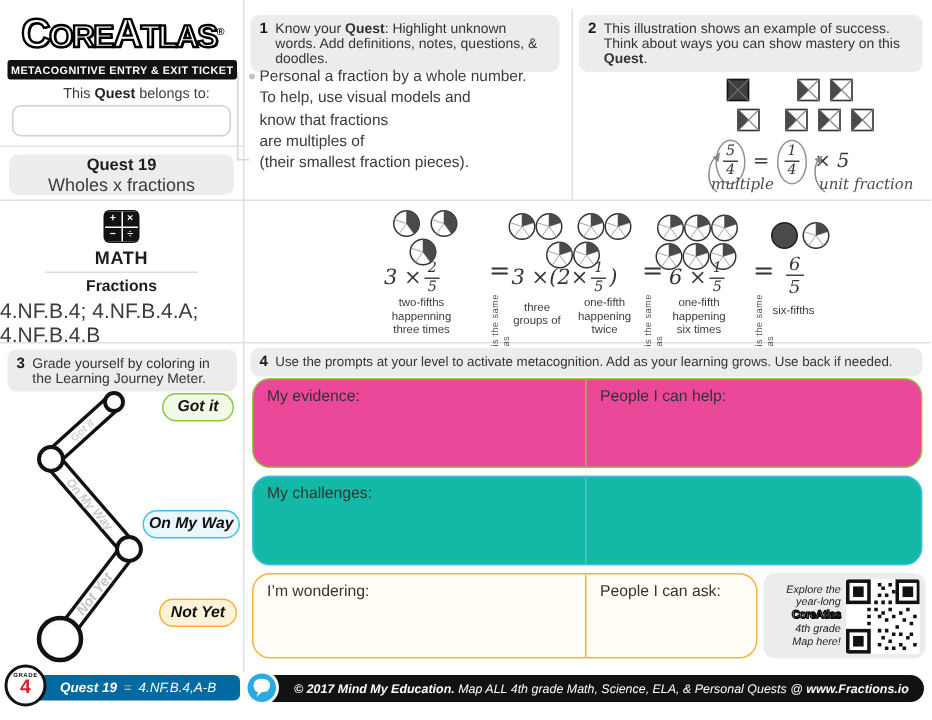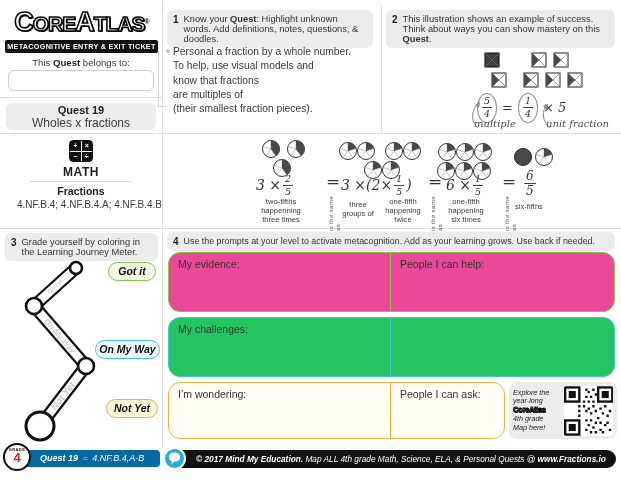--- a/index.html
+++ b/index.html
@@ -22,43 +22,43 @@
   .logo { position:absolute; left:6px; top:7px; width:152px; text-align:center;
           font-weight:900; color:#fff; -webkit-text-stroke:1.6px #000;
           text-shadow:1px 1px 0 #000; letter-spacing:-1px; line-height:30px; }
   .logo .big { font-size:27px; }
   .logo .sm  { font-size:21px; }
   .logo .mark { font-size:7px; -webkit-text-stroke:0; color:#000; text-shadow:none;
                 vertical-align:top; letter-spacing:0; }
   .tagline-bar { position:absolute; left:5px; top:40px; width:153px; height:13px;
                  background:#121212; color:#fff; border-radius:2px; font-size:7.2px;
                  font-weight:bold; letter-spacing:.3px; text-align:center; line-height:13px; }
-  .belongs { position:absolute; left:6px; top:57px; width:150px; text-align:center;
+  .belongs { position:absolute; left:16px; top:57px; width:150px; text-align:center;
              font-size:9.6px; color:#3c3c3c; }
   .belongs b { color:#222; }
   .name-input { position:absolute; left:8px; top:70px; width:146px; height:21px;
                 border:1.5px solid #cfcfcf; border-radius:6px; background:#fff;
                 font-size:10px; padding:0 6px; }
   .quest-box { position:absolute; left:6px; top:103px; width:150px; height:27px;
                background:#ededed; border-radius:6px; text-align:center; padding-top:1px; }
   .quest-title { font-size:11px; font-weight:bold; color:#1d1d1d; }
   .quest-sub { font-size:12px; color:#3c3c3c; }
 
   .calc-icon { position:absolute; left:69px; top:140px; width:24px; height:22px;
                background:#fff; border:1.6px solid #121212; border-radius:4px;
                display:grid; grid-template-columns:1fr 1fr; grid-template-rows:1fr 1fr; gap:1px; }
   .calc-icon span { background:#121212; color:#fff; font-size:7px; font-weight:bold;
                     text-align:center; line-height:9px; }
   .math-label { position:absolute; left:6px; top:165px; width:150px; text-align:center;
                 font-weight:bold; font-size:12px; letter-spacing:.5px; color:#1d1d1d; }
   .math-divider { position:absolute; left:30px; top:181px; width:102px; height:1px; background:#dcdcdc; }
   .topic-label { position:absolute; left:6px; top:185px; width:150px; text-align:center;
                  font-weight:bold; font-size:10.5px; color:#1d1d1d; }
-  .standards { position:absolute; left:0; top:199px; width:162px; text-align:right;
-               font-size:10px; color:#3c3c3c; }
+  .standards { position:absolute; left:0; top:199px; width:162px; text-align:left;
+               font-size:14px; color:#3c3c3c; }
 
   .sec-header { position:absolute; background:#ececec; border-radius:6px;
                 font-size:9.3px; color:#333; display:flex; gap:5px; padding:4px 6px; }
   .sec-num { font-weight:bold; font-size:10px; color:#1d1d1d; }
   .s3-header { left:5px; top:233px; width:153px; }
 
   
   .meter-svg { position:absolute; left:0; top:256px; }
   .bubble { position:absolute; border-radius:12px; font-weight:bold; font-style:italic;
             font-size:10.5px; text-align:center; color:#111; }
@@ -115,29 +115,29 @@
   .cap5 { left:506px; top:203px; width:46px; }
 
   
   .s4-header { left:167px; top:232px; width:448px; white-space:nowrap; font-size:8.9px; }
   .pbox { position:absolute; left:168px; border-radius:12px; background:#fff; display:flex;
           overflow:hidden; }
   .pbox .cl { width:222px; padding:5px 9px; font-size:10.5px; color:#333; }
   .pbox .cr { flex:1; padding:5px 9px; font-size:10.5px; color:#333; }
   .box-green { top:252px; width:447px; height:60px; border:1.8px solid #8dc63f; background:#ec4899; }
   .box-green .cl { border-right:1.5px solid #8dc63f; }
-  .box-blue { top:317px; width:447px; height:60px; border:1.8px solid #45c0e5; background:#22c55e; }
+  .box-blue { top:317px; width:447px; height:60px; border:1.8px solid #45c0e5; background:#14b8a6; }
   .box-blue .cl { border-right:1.5px solid #45c0e5; }
   .box-orange { top:382px; width:337px; height:57px; border:1.8px solid #f5b335; background:#fffdf6; }
   .box-orange .cl { border-right:1.5px solid #f5b335; }
 
   .qr-panel { position:absolute; left:509px; top:382px; width:108px; height:57px;
               background:#ececec; border-radius:8px; display:flex; align-items:center;
               padding:2px 4px; gap:3px; }
-  .qr-text { font-size:7.2px; font-style:italic; text-align:left; width:48px;
+  .qr-text { font-size:7.2px; font-style:italic; text-align:right; width:48px;
              line-height:8.8px; color:#222; }
   .qr-logo { font-style:normal; font-weight:900; color:#fff; -webkit-text-stroke:.8px #000;
              text-shadow:.5px .5px 0 #000; font-size:7.5px; letter-spacing:-.3px; }
   .qr-code { background:#fff; border-radius:2px; }
 
   
   .main-footer { position:absolute; left:166px; top:450px; width:450px; height:18px;
                  background:#121212; border-radius:9px; color:#fff; font-size:8.3px;
                  font-style:italic; line-height:18px; text-align:center; white-space:nowrap;
                  padding-left:20px; }

